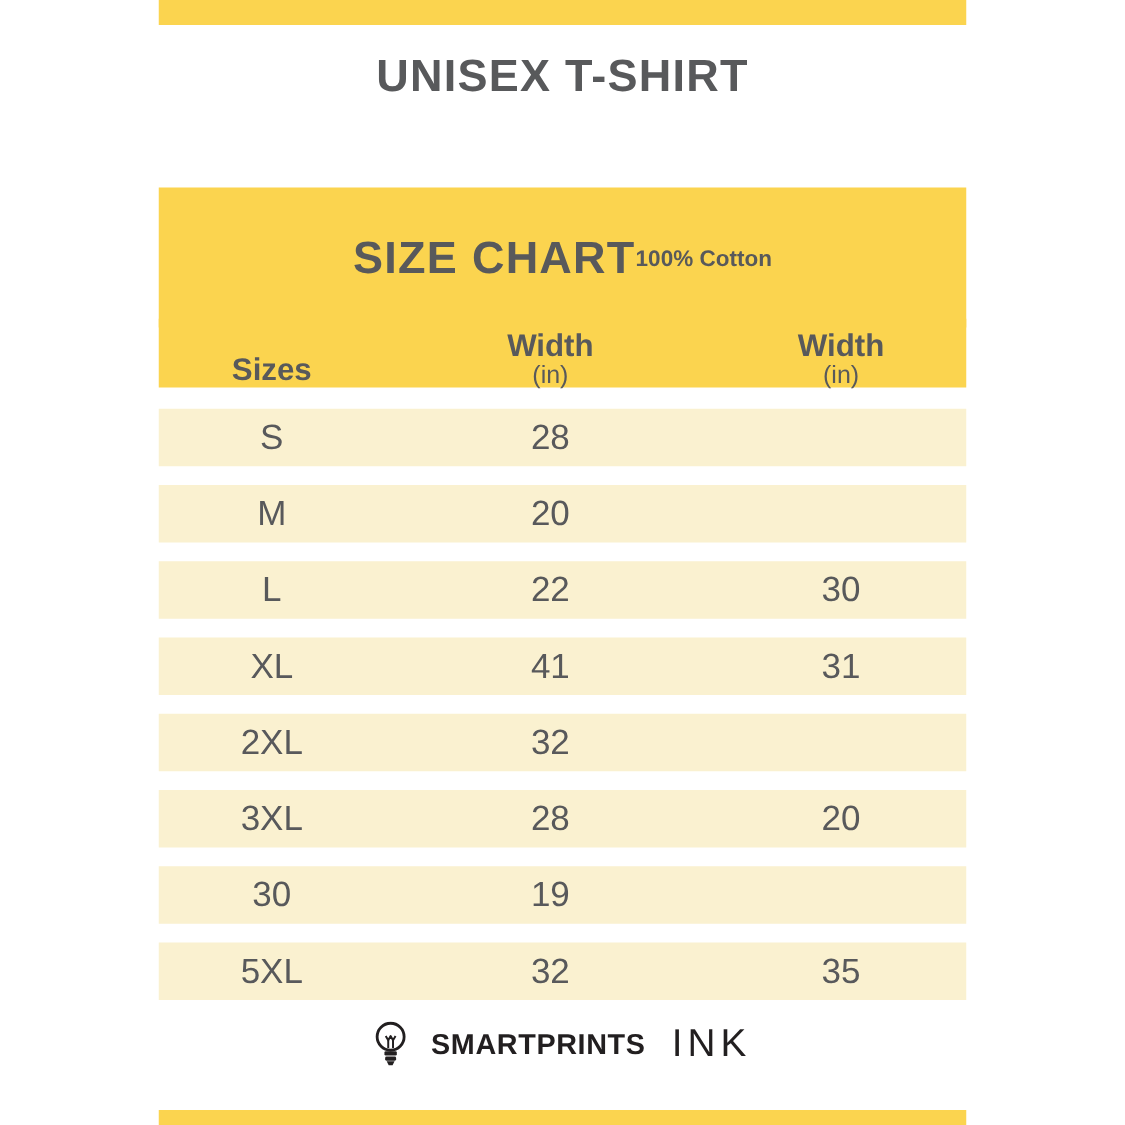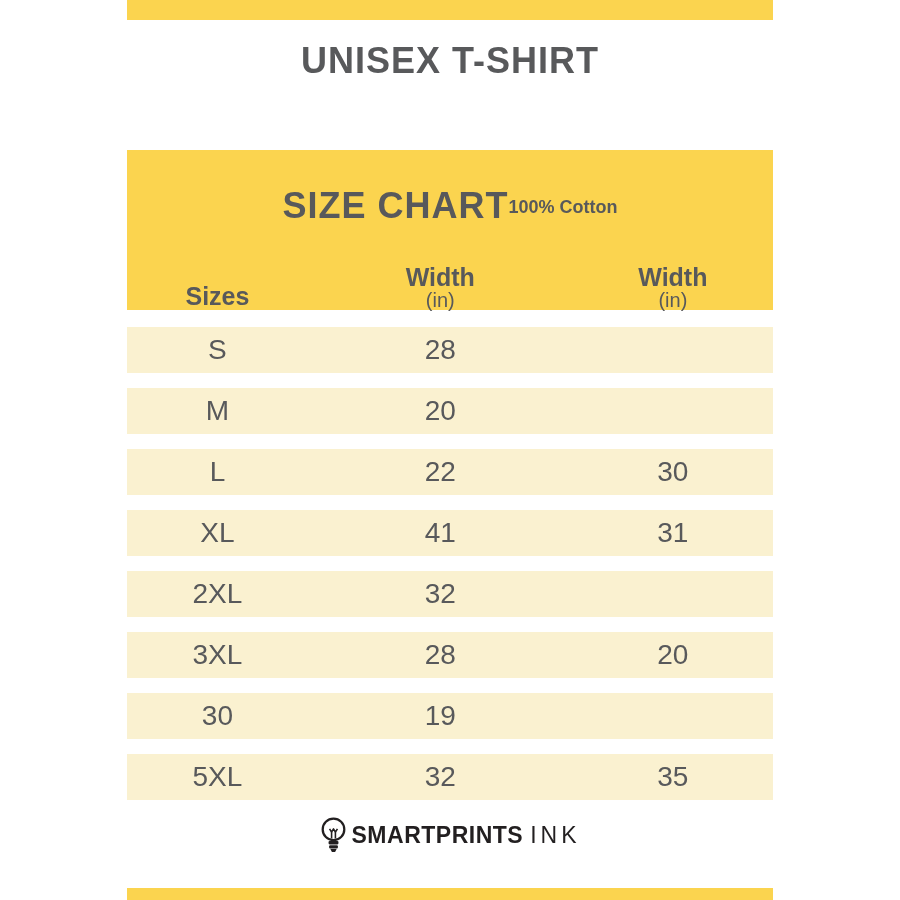--- a/index.html
+++ b/index.html
@@ -36,24 +36,24 @@
   .trow{
     height:46px;background:var(--cream);
     display:grid;grid-template-columns:28% 41% 31%;
   }
   .tcell{
     display:flex;align-items:center;justify-content:center;
     font-size:28px;font-weight:400;color:var(--gray);
   }
   #footer-logo{
     top:813px;left:0;width:900px;height:44px;
-    display:flex;align-items:center;justify-content:center;gap:5px;
+    display:flex;align-items:center;justify-content:center;gap:19px;
   }
   #brand-primary{font-size:23px;font-weight:800;color:var(--ink);letter-spacing:0.5px}
-  #brand-secondary{font-size:23px;font-weight:300;color:var(--ink);letter-spacing:4px;margin-left:2px}
+  #brand-secondary{font-size:31px;font-weight:300;color:var(--ink);letter-spacing:4px;margin-left:2px}
   #bulb-svg{display:block}
 </style>
 </head>
 <body style="--accent: #FBD44F; --cream: #FAF1D0; --gray: #58595B; --ink: #221F20;">
 
 <div class="abs content bar" id="top-bar"></div>
 
 <div class="abs" id="page-title">UNISEX T-SHIRT</div>
 
 <div class="abs content" id="size-chart-banner">

